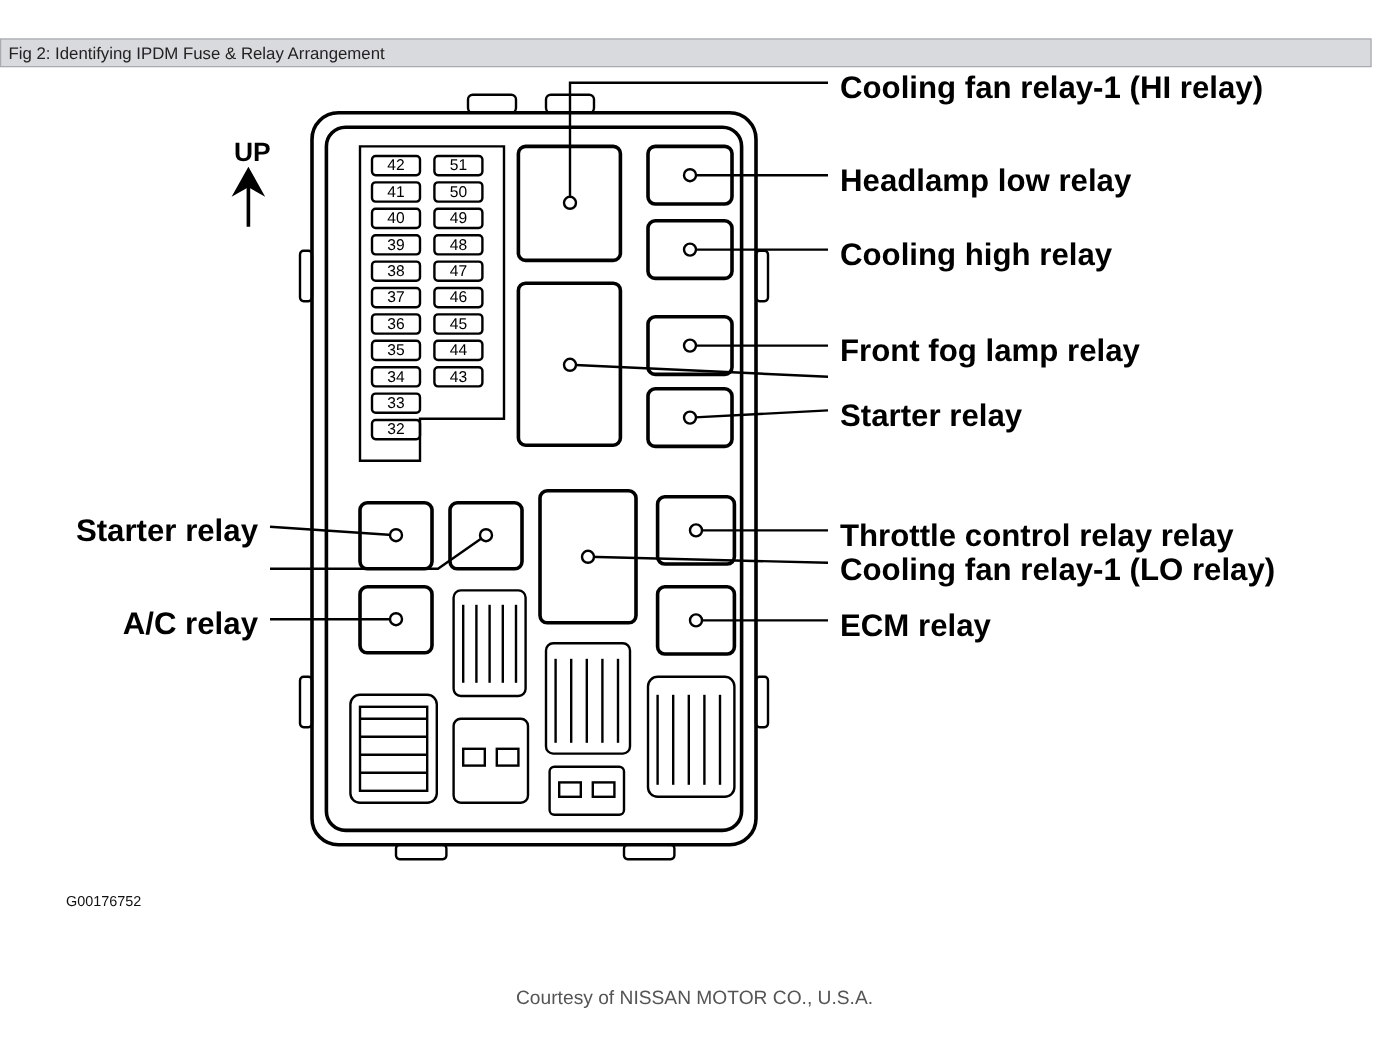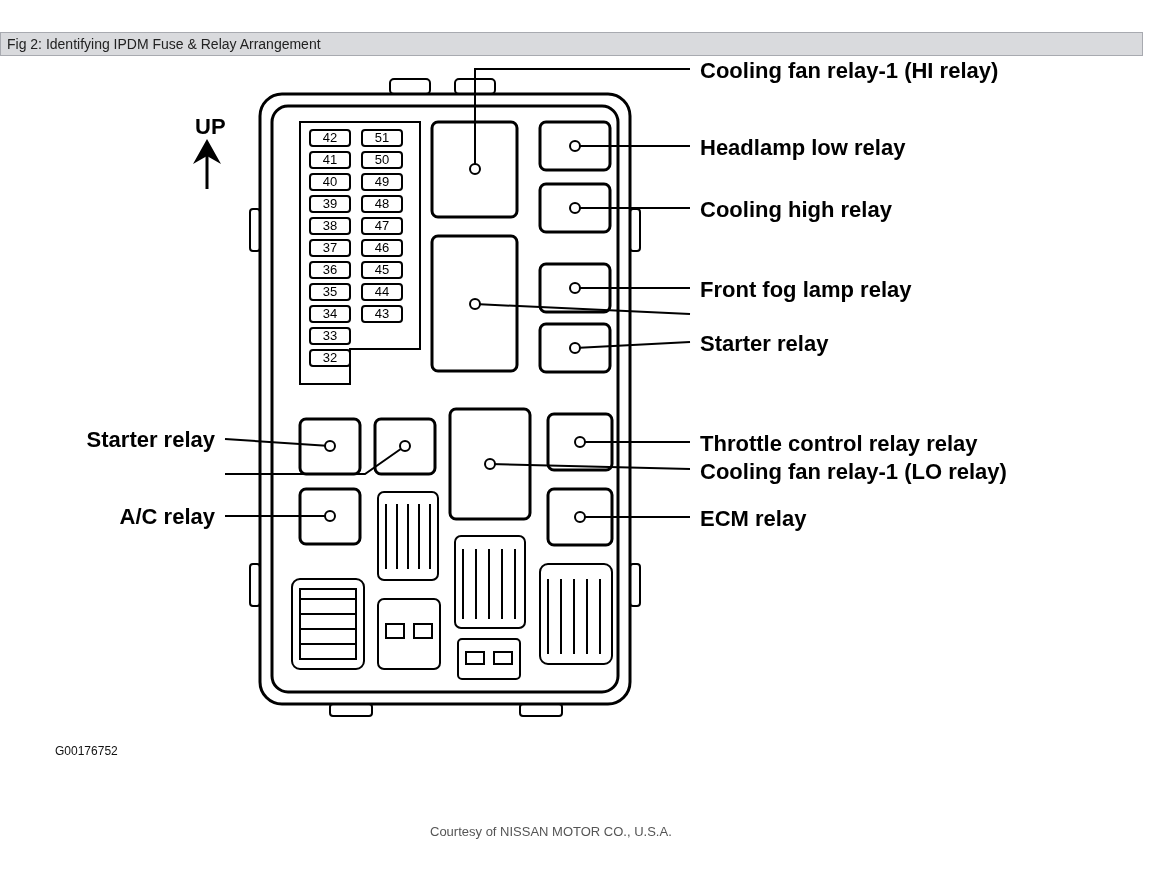--- a/index.html
+++ b/index.html
@@ -1,21 +1,21 @@
 <!DOCTYPE html>
 <html><head>
 <meta charset="utf-8">
 <style>
   html,body{margin:0;padding:0;background:#fff;font-family:Arial,Helvetica,sans-serif;}
   .page{width:1150px;height:878px;position:relative;background:#fff;}
   .titlebar{position:absolute;left:0;top:0;width:1135px;height:22px;background:#d9dadd;border:1px solid #a8aab0;padding-left:6px;font-size:14px;line-height:22px;color:#222;margin-top:32px;}
   .canvas{position:absolute;left:0;top:24px;width:1150px;height:840px;}
-  .label{position:absolute;font-weight:bold;font-size:22px;color:#000;white-space:nowrap;}
+  .label{position:absolute;font-weight:bold;font-size:26px;color:#000;white-space:nowrap;}
   .label-left{text-align:right;}
-  .credit{position:absolute;font-size:13px;color:#555;}
+  .credit{position:absolute;font-size:16px;color:#555;}
   .figid{position:absolute;font-size:12px;color:#111;}
   svg{position:absolute;left:0;top:0;}
   .fuse-num{font:13px Arial;fill:#000;}
   .upword{font:bold 22px Arial;fill:#000;}
 </style>
 </head>
 <body>
 
 <div class="page">
   <div class="titlebar">

